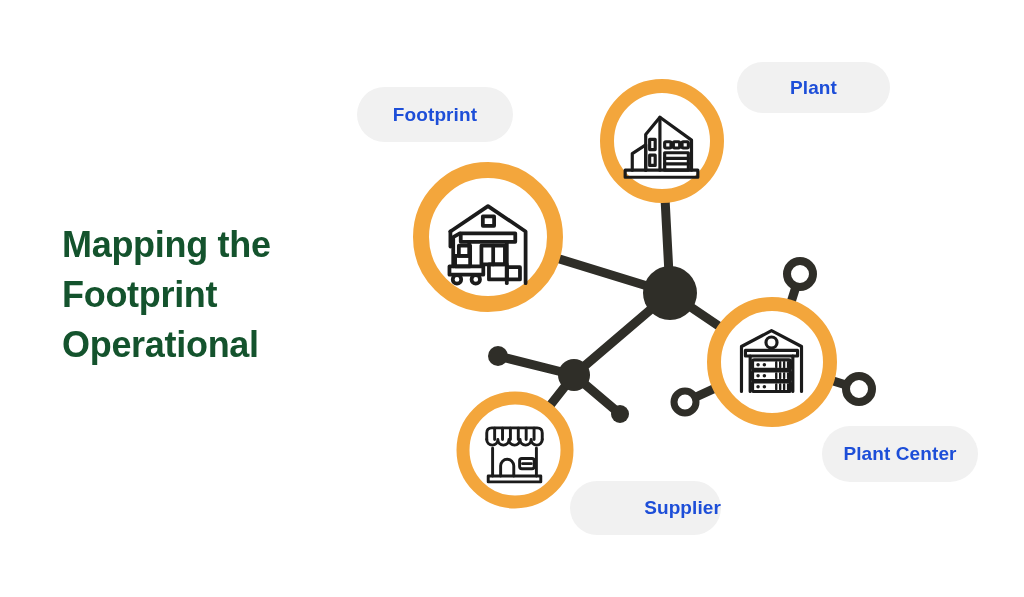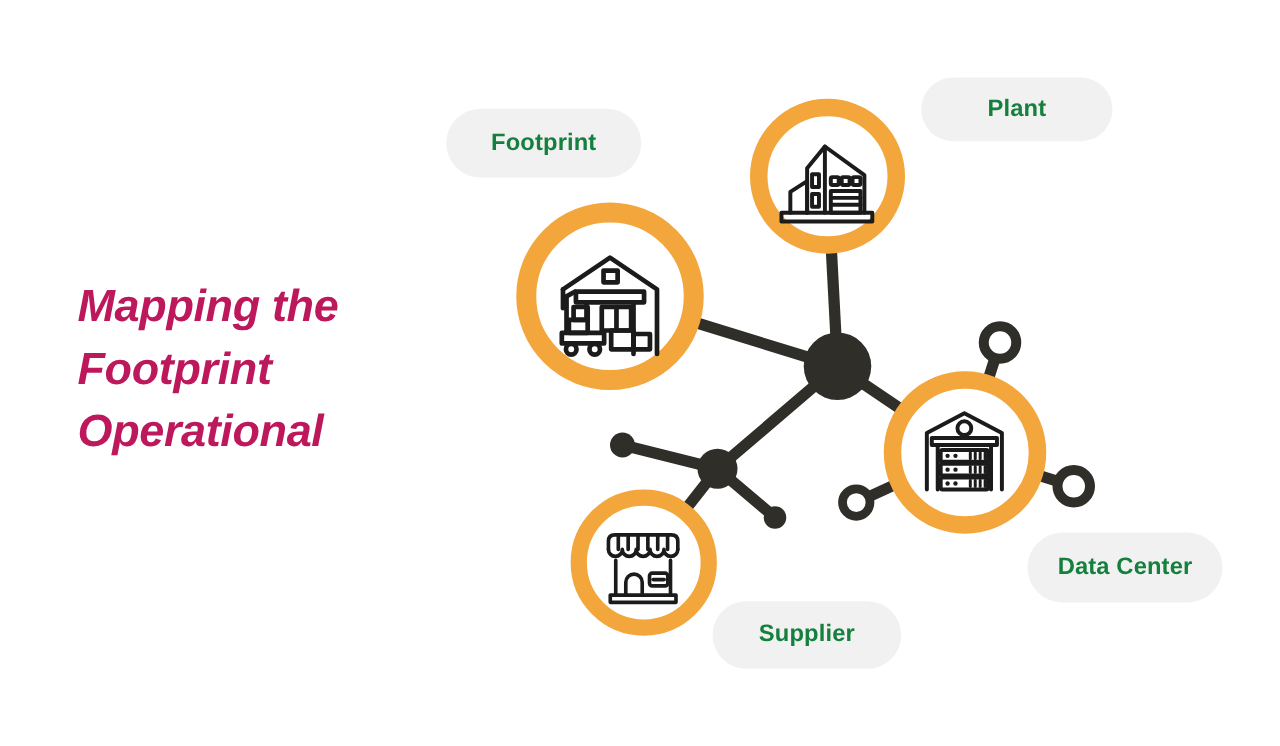--- a/index.html
+++ b/index.html
@@ -17,45 +17,44 @@
   }
   .title {
     position: absolute;
     left: 62px;
     top: 220px;
     margin: 0;
     font-size: 36px;
     font-weight: 700;
     line-height: 50px;
     letter-spacing: -0.3px;
-    color: #be185d;
-    font-style: italic;
+    color: #14532d;
   }
   .title .tline { display: block; }
   .net-svg {
     position: absolute;
     left: 0;
     top: 0;
   }
   .pill {
     position: absolute;
     display: flex;
     align-items: center;
     justify-content: center;
     background: #f1f1f1;
     border-radius: 28px;
     font-size: 19px;
     font-weight: 700;
     letter-spacing: 0.1px;
-    color: #15803d;
+    color: #1d4ed8;
     white-space: nowrap;
   }
   .pill-warehouse  { left: 357px; top:  87px; width: 156px; height: 55px; }
   .pill-plant      { left: 737px; top:  62px; width: 153px; height: 51px; }
-  .pill-supplier   { left: 570px; top: 481px; width: 151px; height: 54px; }
+  .pill-supplier   { left: 570px; top: 481px; width: 151px; height: 54px; justify-content: flex-end; }
   .pill-datacenter { left: 822px; top: 426px; width: 156px; height: 56px; }
 </style>
 </head>
 <body>
 
 <div class="canvas">
 
   <h1 class="title">
     <span class="tline">Mapping the</span>
     <span class="tline">Footprint</span>
@@ -162,16 +161,16 @@
   <div class="pill pill-warehouse">
     <span>Footprint</span>
   </div>
   <div class="pill pill-plant">
     <span>Plant</span>
   </div>
   <div class="pill pill-supplier">
     <span>Supplier</span>
   </div>
   <div class="pill pill-datacenter">
-    <span>Data Center</span>
+    <span>Plant Center</span>
   </div>
 
 </div>
 
 </body></html>

